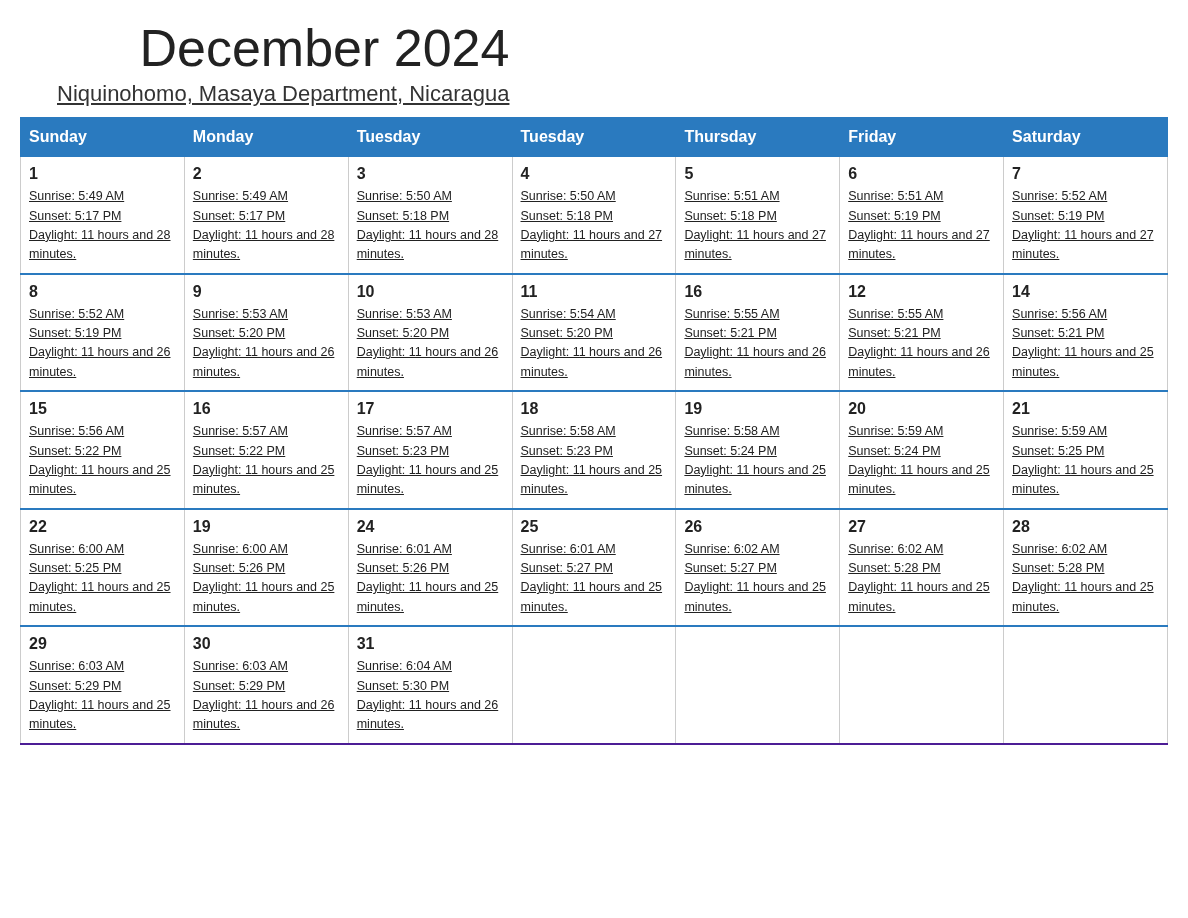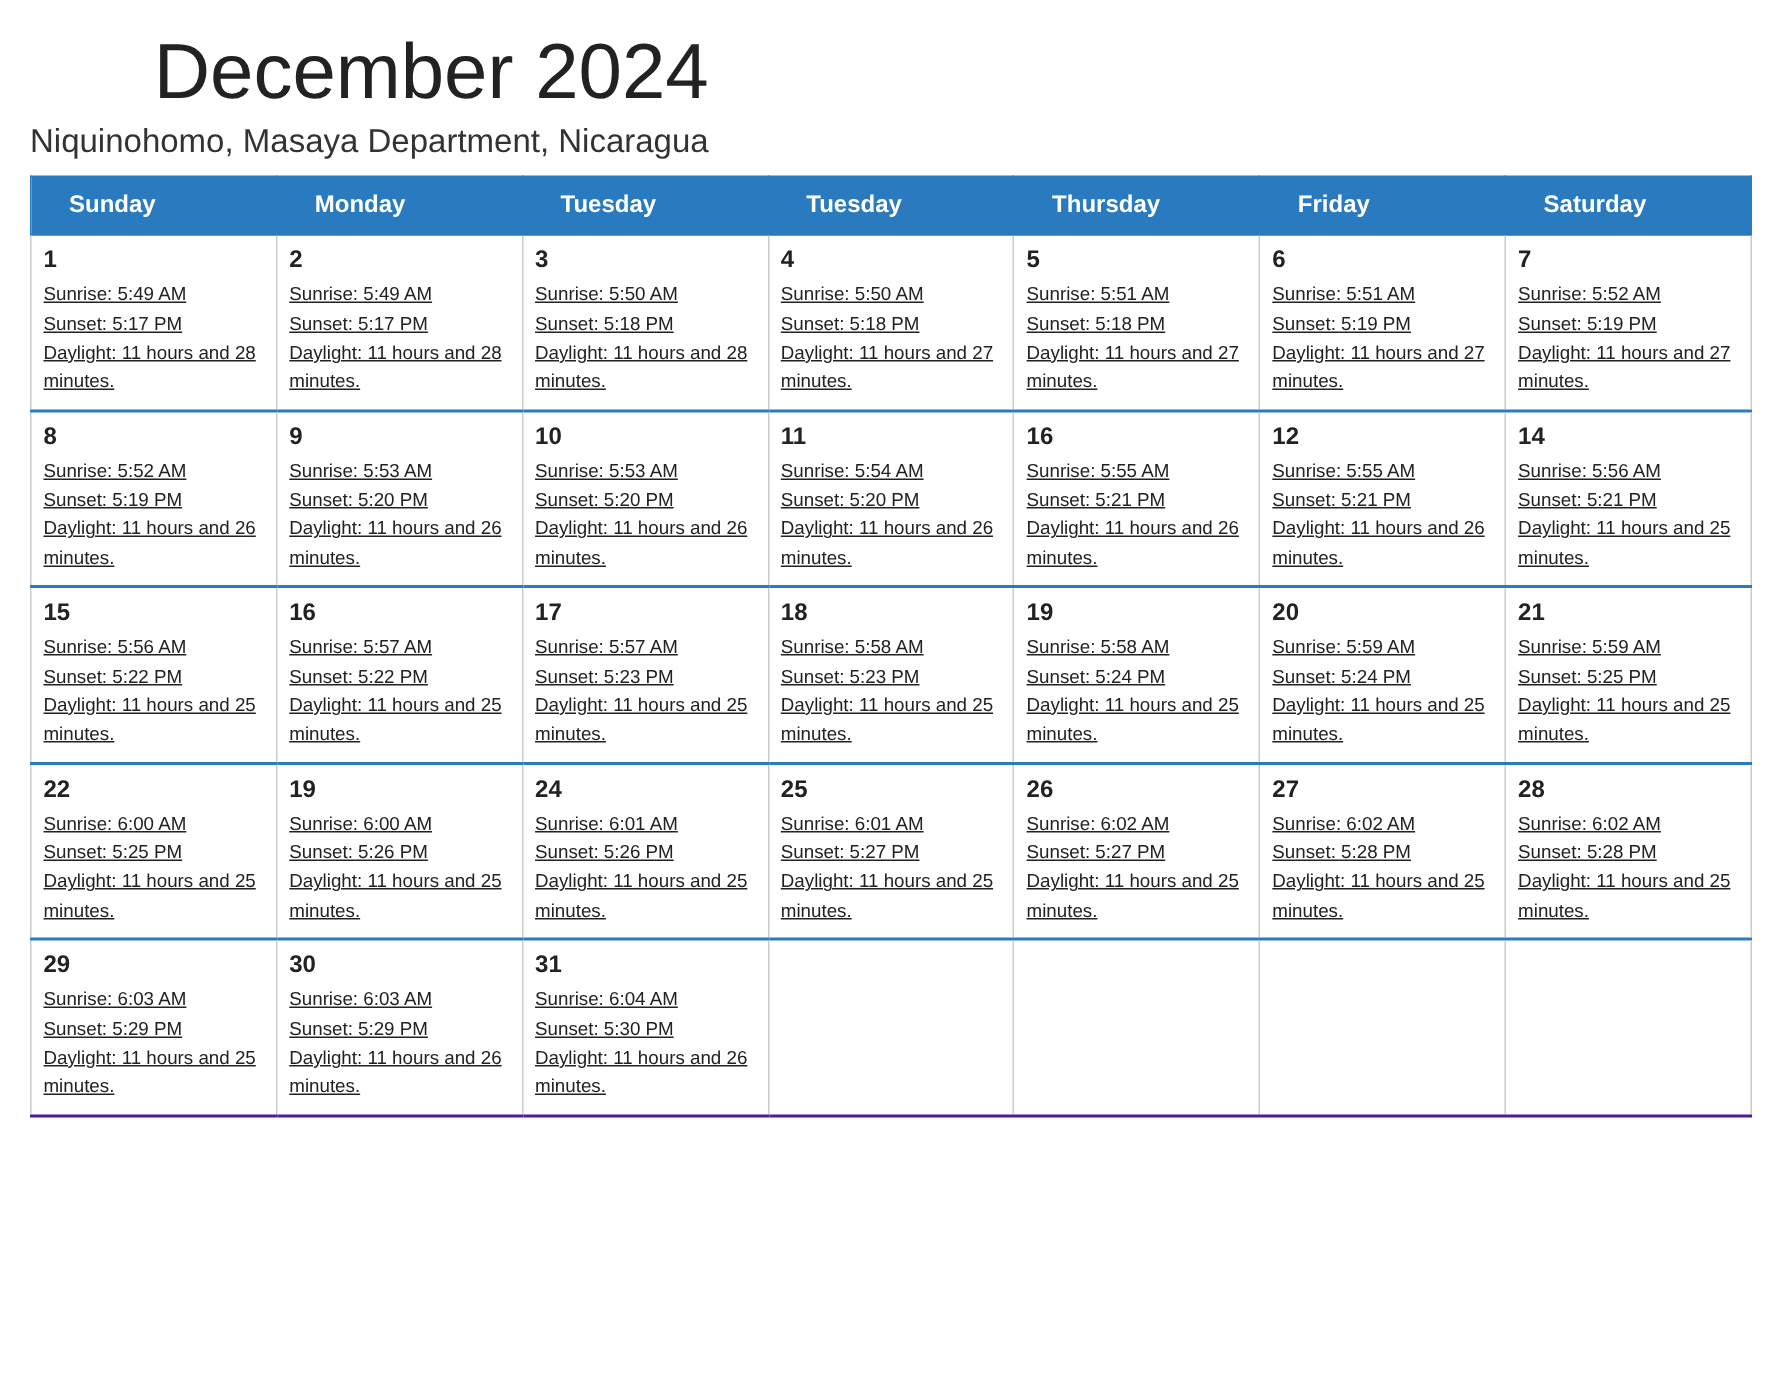--- a/index.html
+++ b/index.html
@@ -34,43 +34,45 @@
       display: inline-block;
       width: 0;
       height: 0;
       border-left: 10px solid transparent;
       border-bottom: 12px solid #1a6faf;
       margin-left: 2px;
       vertical-align: middle;
     }
     .title-block {
       text-align: right;
+      margin-left: 37px;
     }
     .month-title {
       font-size: 52px;
       font-weight: normal;
       color: #222;
       line-height: 1.1;
     }
     .location-title {
       font-size: 22px;
       color: #333;
       margin-top: 4px;
+      text-decoration: underline;
     }
     .calendar {
       width: 100%;
       border-collapse: collapse;
       margin-top: 10px;
     }
     .calendar th {
       background: #2a7abf;
       color: #fff;
       font-size: 16px;
       font-weight: bold;
-      padding: 10px 25px;
+      padding: 10px 8px;
       text-align: left;
       border: 1px solid #2a7abf;
     }
     .calendar td {
       vertical-align: top;
       border: 1px solid #ccc;
       border-bottom: 2px solid #2a7abf;
       padding: 8px;
       width: calc(100% / 7);
       height: 110px;

